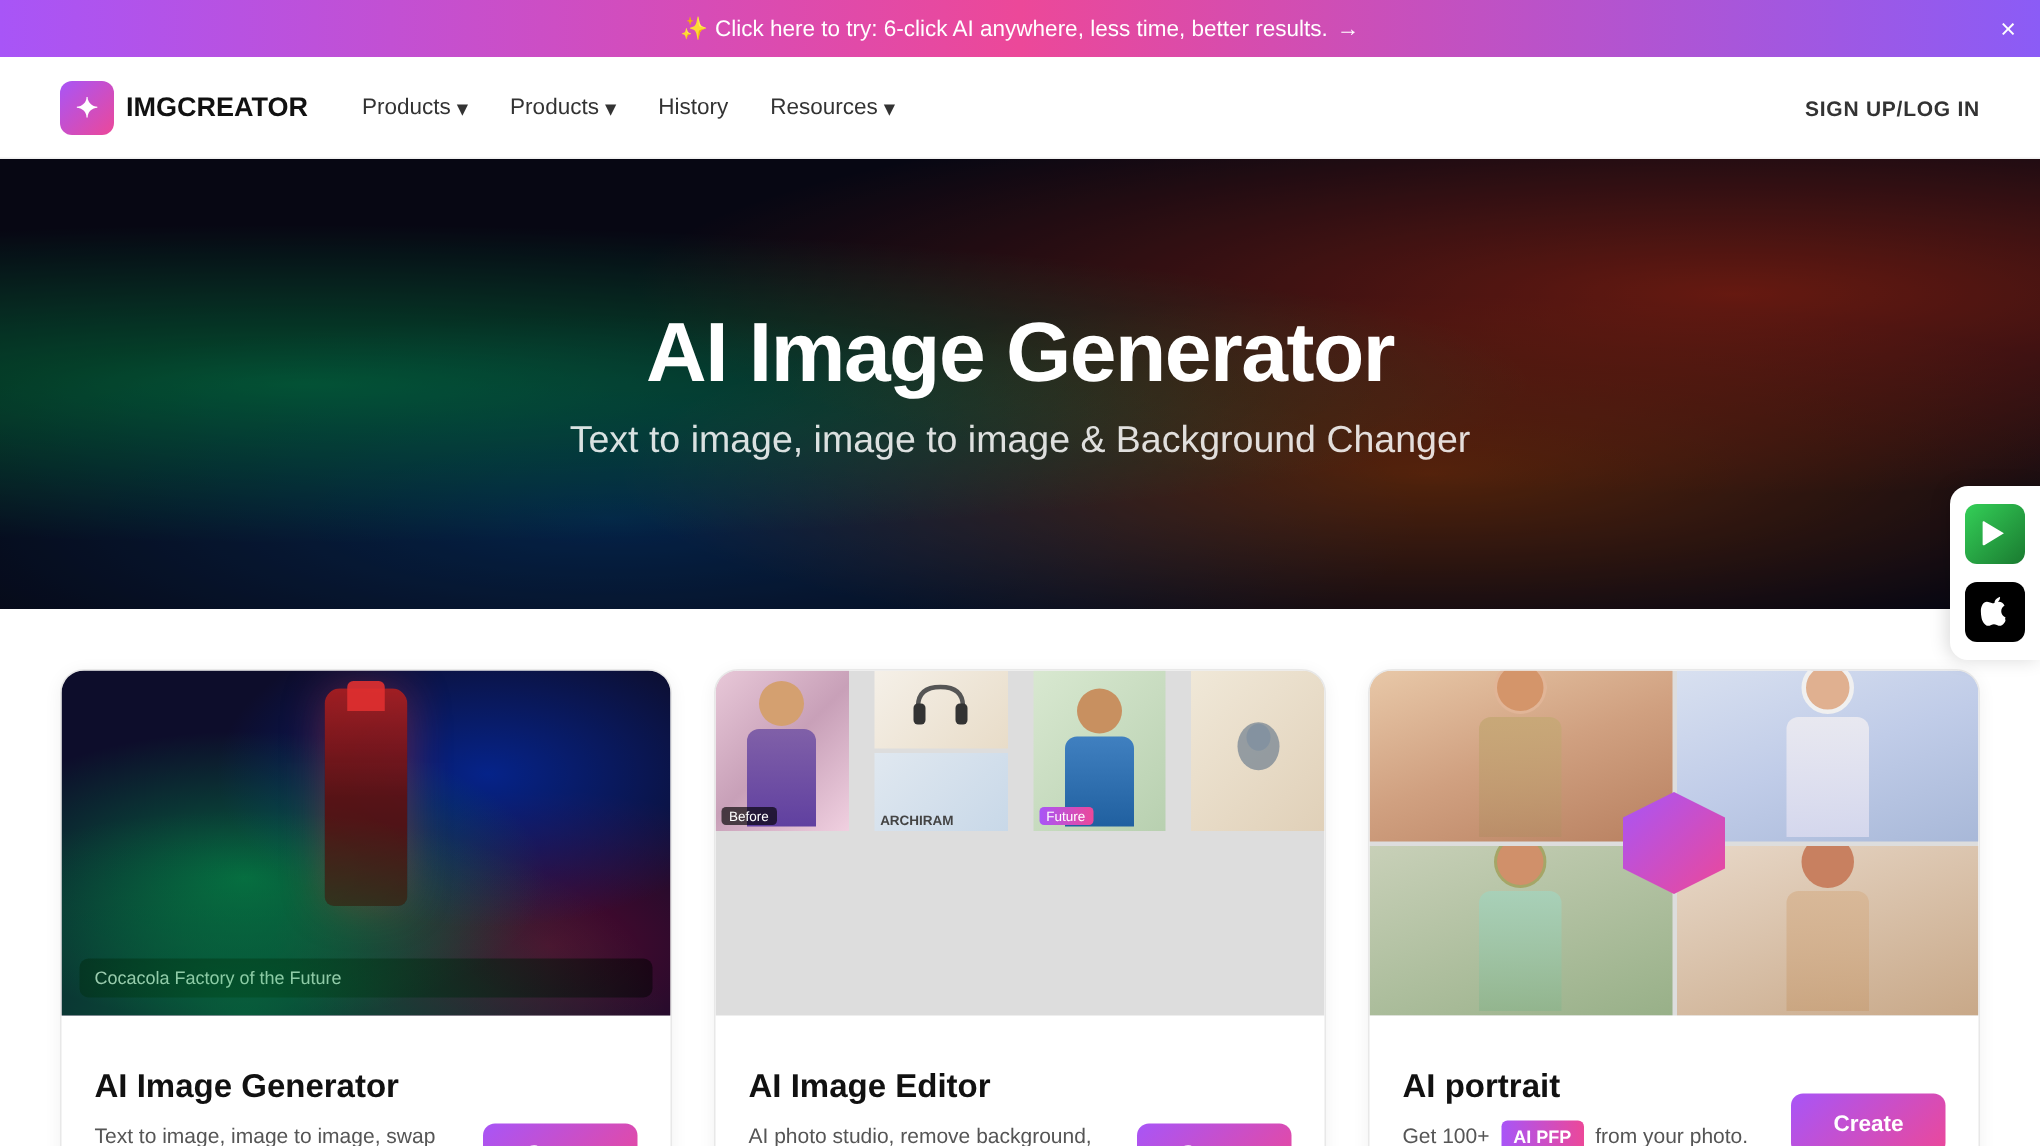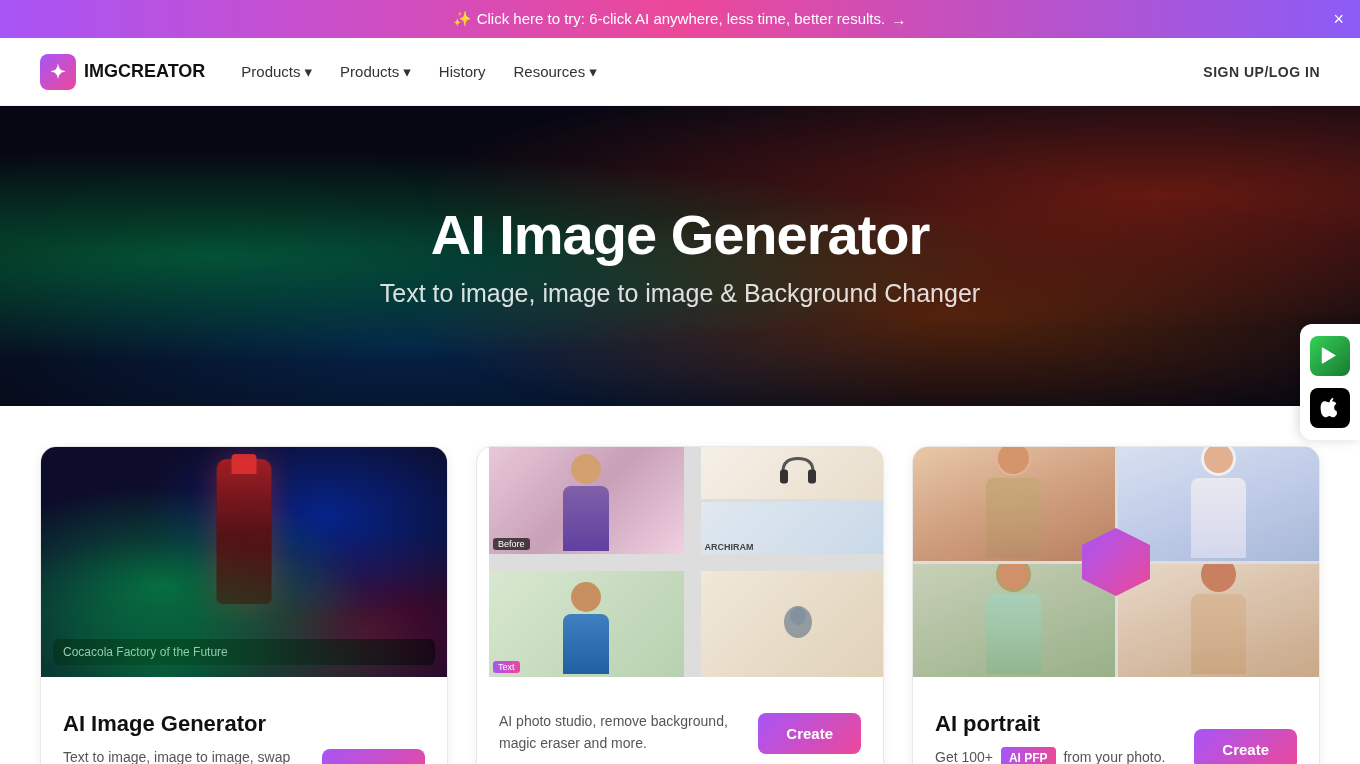--- a/index.html
+++ b/index.html
@@ -311,21 +311,21 @@
           <div>
             <div class="card-title">AI Image Generator</div>
             <div class="card-desc">Text to image, image to image, swap anything etc.</div>
           </div>
           <button class="create-btn">Create</button>
         </div>
       </div>
     </div>
 
     <div class="card">
-      <div class="card-image" style="display:grid;grid-template-columns:1fr 1fr;grid-template-rows:1fr 1fr;gap:17px;background:#ddd;margin-left:12px;">
+      <div class="card-image" style="display:grid;grid-template-columns:1fr 1fr 1fr 1fr;grid-template-rows:1fr 1fr;gap:17px;background:#ddd;">
 
         <div style="background:linear-gradient(135deg,#e8c8d8,#c8a0b8,#f0d0e0);position:relative;overflow:hidden;">
           <div style="position:absolute;bottom:0;left:50%;transform:translateX(-50%);width:50px;height:100px;">
             <div style="width:30px;height:30px;background:#d4a070;border-radius:50%;margin:0 auto 2px;"></div>
             <div style="width:46px;height:65px;background:linear-gradient(180deg,#8060a8,#6040a0);border-radius:8px 8px 0 0;margin:0 auto;"></div>
           </div>
           <div style="position:absolute;bottom:4px;left:4px;background:rgba(0,0,0,0.65);color:#fff;font-size:9px;padding:1px 5px;border-radius:3px;">Before</div>
         </div>
 
         <div style="display:grid;grid-template-rows:1fr 1fr;gap:3px;border-radius:14px;">
@@ -342,35 +342,36 @@
           <div style="background:linear-gradient(135deg,#e0e8f0,#c8d8e8);position:relative;overflow:hidden;">
             <div style="position:absolute;bottom:2px;left:4px;color:#444;font-size:9px;font-weight:700;">ARCHIRAM</div>
           </div>
         </div>
 
         <div style="background:linear-gradient(135deg,#d8e8d0,#b8d0b0);position:relative;overflow:hidden;">
           <div style="position:absolute;bottom:0;left:50%;transform:translateX(-50%);width:50px;height:95px;">
             <div style="width:30px;height:30px;background:#c89060;border-radius:50%;margin:0 auto 2px;"></div>
             <div style="width:46px;height:60px;background:linear-gradient(180deg,#4080c0,#2060a0);border-radius:8px 8px 0 0;margin:0 auto;"></div>
           </div>
-          <div style="position:absolute;bottom:4px;left:4px;background:linear-gradient(90deg,#a855f7,#ec4899);color:#fff;font-size:9px;padding:1px 5px;border-radius:3px;">Text</div>
+          <div style="position:absolute;bottom:4px;left:4px;background:linear-gradient(90deg,#a855f7,#ec4899);color:#fff;font-size:9px;padding:1px 5px;border-radius:3px;">Future</div>
         </div>
 
         <div style="background:linear-gradient(135deg,#f0e8d8,#e0d0b8);position:relative;overflow:hidden;">
           <div style="position:absolute;top:50%;left:50%;transform:translate(-50%,-50%);">
             <svg width="42" height="40" viewBox="0 0 42 40" fill="none">
               <ellipse cx="21" cy="20" rx="14" ry="16" fill="#708090" opacity="0.7"></ellipse>
               <ellipse cx="21" cy="14" rx="8" ry="9" fill="#8090a0" opacity="0.8"></ellipse>
             </svg>
           </div>
         </div>
       </div>
       <div class="card-body">
         <div class="card-footer">
           <div>
+            <div class="card-title">AI Image Editor</div>
             <div class="card-desc">AI photo studio, remove background, magic eraser and more.</div>
           </div>
           <button class="create-btn">Create</button>
         </div>
       </div>
     </div>
 
     <div class="card">
       <div class="card-image" style="display:grid;grid-template-columns:1fr 1fr;grid-template-rows:1fr 1fr;gap:3px;background:#ddd;position:relative;">
 

